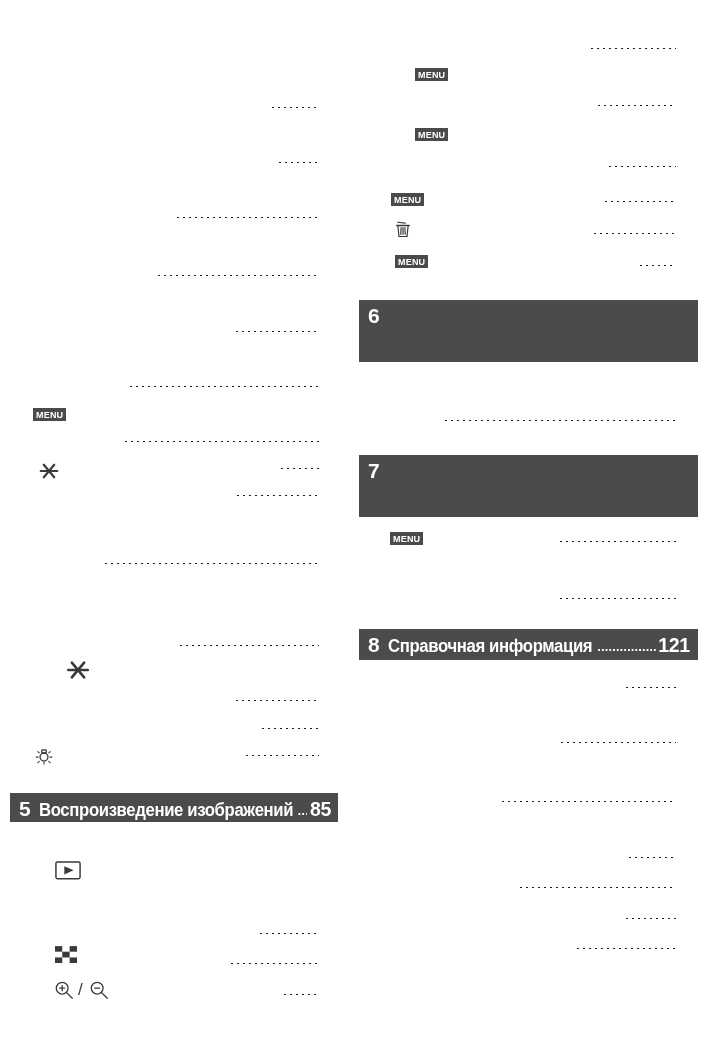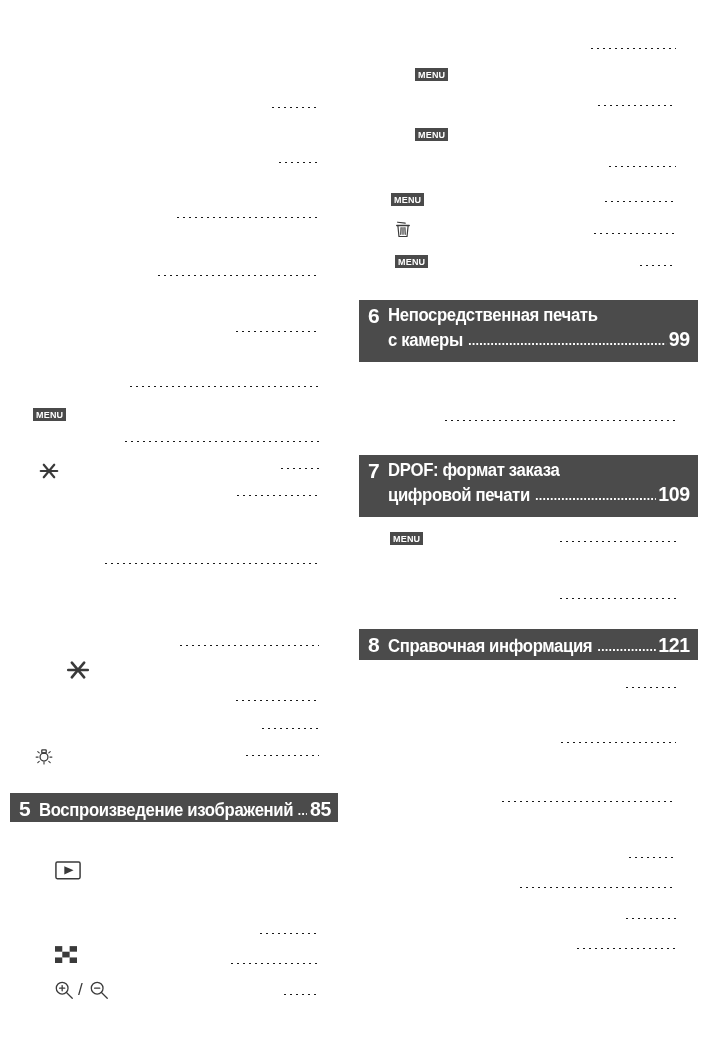--- a/index.html
+++ b/index.html
@@ -262,49 +262,25 @@
               <span class="band-title">Воспроизведение изображений</span>
               <span class="band-dots"></span>
               <span class="band-page">85</span>
             </div>
           </div>
         </div>
       </div>
       <div class="band" style="left: 359px; top: 300px; width: 339px; height: 62px;">
         <div class="band-inner">
           <div class="band-num">6</div>
-          <div class="band-body">
-            <div class="band-line">
-              <span class="band-title">Непосредственная печать</span>
-              <span class="band-dots nodots"></span>
-              <span class="band-page"></span>
-            </div>
-            <div class="band-line">
-              <span class="band-title">с камеры</span>
-              <span class="band-dots"></span>
-              <span class="band-page">99</span>
-            </div>
-          </div>
         </div>
       </div>
       <div class="band" style="left: 359px; top: 455px; width: 339px; height: 62px;">
         <div class="band-inner">
           <div class="band-num">7</div>
-          <div class="band-body">
-            <div class="band-line">
-              <span class="band-title">DPOF: формат заказа</span>
-              <span class="band-dots nodots"></span>
-              <span class="band-page"></span>
-            </div>
-            <div class="band-line">
-              <span class="band-title">цифровой печати</span>
-              <span class="band-dots"></span>
-              <span class="band-page">109</span>
-            </div>
-          </div>
         </div>
       </div>
       <div class="band" style="left: 359px; top: 629px; width: 339px; height: 31px;">
         <div class="band-inner">
           <div class="band-num">8</div>
           <div class="band-body">
             <div class="band-line">
               <span class="band-title">Справочная информация</span>
               <span class="band-dots"></span>
               <span class="band-page">121</span>

